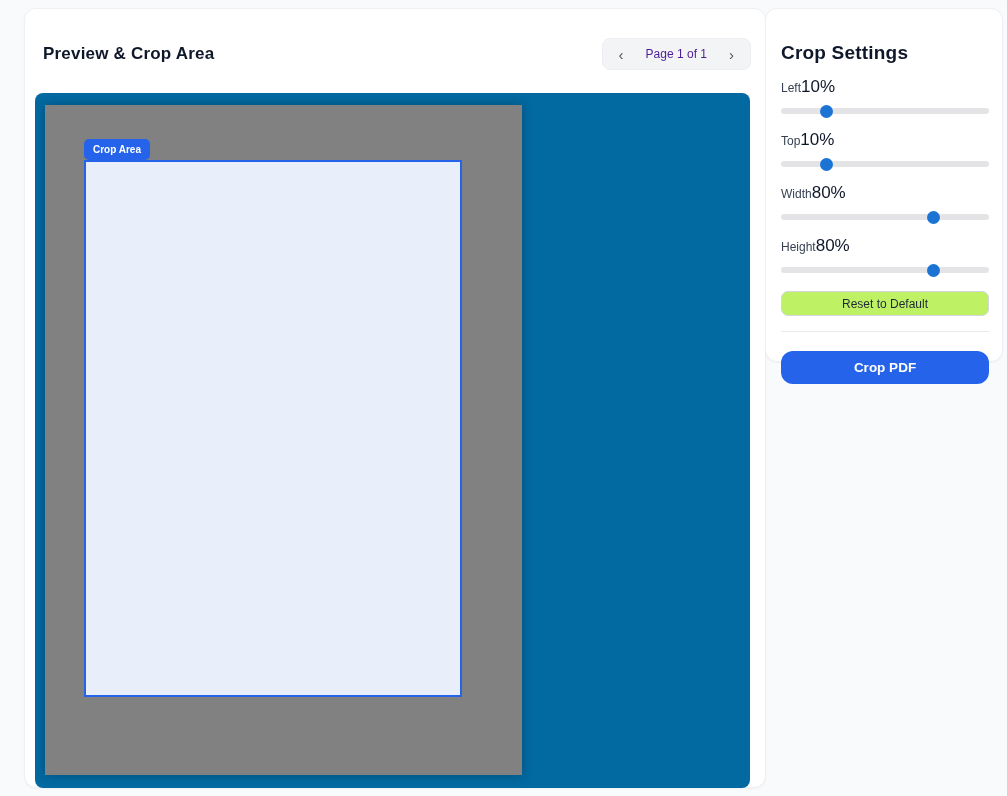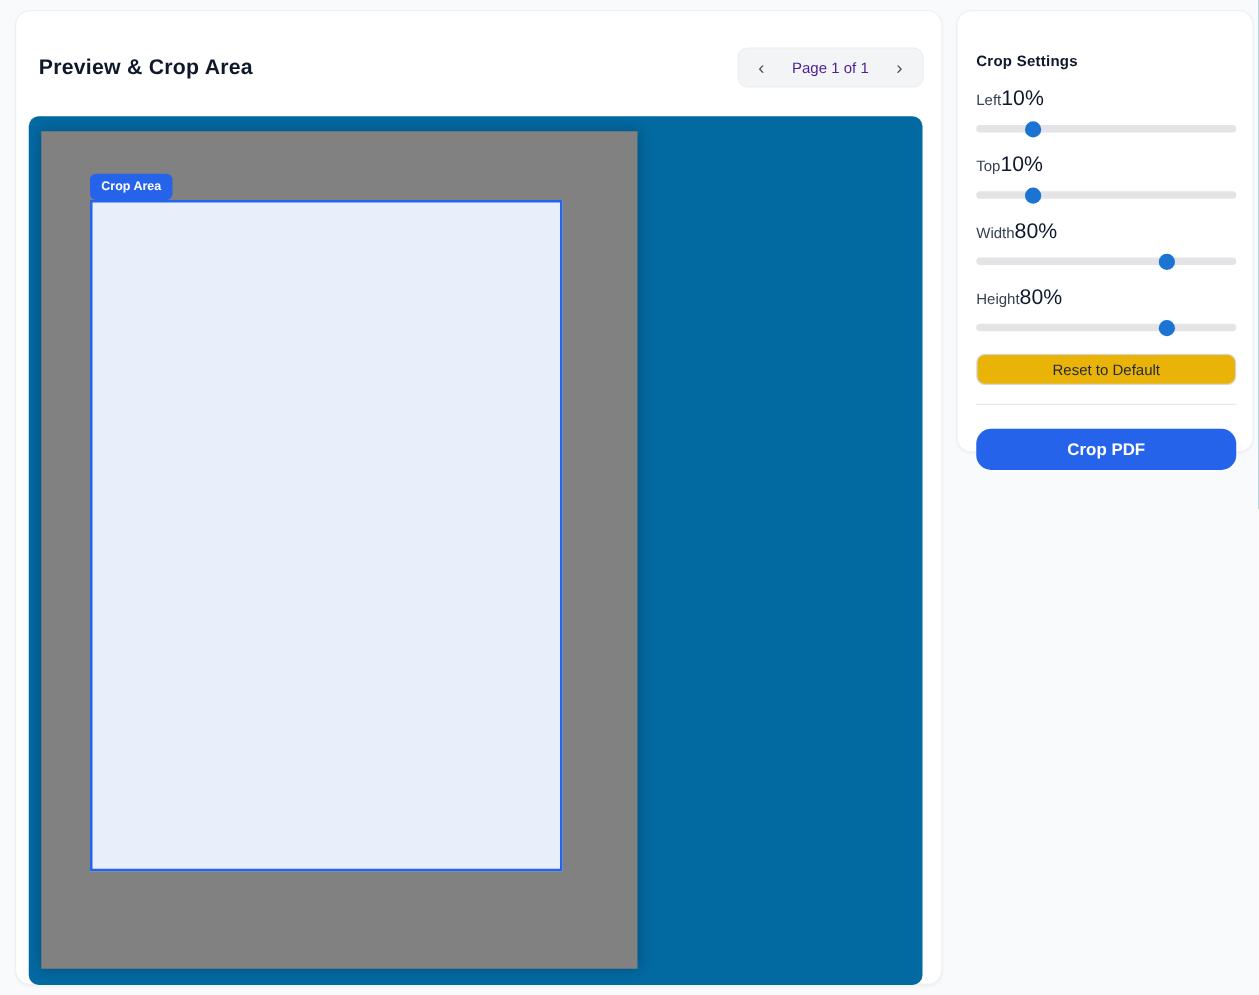--- a/index.html
+++ b/index.html
@@ -12,21 +12,21 @@
     overflow: hidden;
   }
   .card {
     position: absolute;
     background: #ffffff;
     border: 1px solid #eef0f3;
     border-radius: 12px;
     box-shadow: 0 1px 2px rgba(0,0,0,0.04);
   }
   
-  .preview-card { left: 12px; top: 8px; width: 742px; height: 780px; }
+  .preview-card { left: 24px; top: 8px; width: 742px; height: 780px; }
   .preview-header {
     display: flex; justify-content: space-between; align-items: center;
     padding: 29px 14px 0 18px;
   }
   .preview-title { font-size: 17px; font-weight: 700; color: #0f172a; letter-spacing: .2px; }
   .pagination {
     display: flex; align-items: center;
     background: #f3f4f6; border: 1px solid #eceef1; border-radius: 8px;
     height: 32px; padding: 0 14px; gap: 20px;
   }
@@ -60,21 +60,21 @@
     position: absolute; top: -23px; left: -2px;
     height: 21px; padding: 0 9px;
     display: flex; align-items: center;
     background: #2563eb; color: #ffffff;
     font-size: 10px; font-weight: 700;
     border-radius: 5px;
     white-space: nowrap;
   }
   
   .settings-card { left: 765px; top: 8px; width: 238px; height: 354px; padding: 33px 13px 14px 15px; }
-  .settings-title { font-size: 12px; font-weight: 700; color: #0f172a; margin-bottom: 13px; letter-spacing: .2px; }
+  .settings-title { font-size: 19px; font-weight: 700; color: #0f172a; margin-bottom: 13px; letter-spacing: .2px; }
   .slider-group { margin-bottom: 12px; }
   .slider-head { display: flex; align-items: baseline; }
   .slider-label { font-size: 12px; color: #374151; }
   .slider-value { font-size: 17px; font-weight: 400; color: #0f172a; }
   input[type="range"].slider {
     -webkit-appearance: none; appearance: none;
     width: 100%; height: 14px; margin: 7px 0 0 0;
     background: transparent; display: block; cursor: pointer;
   }
   input[type="range"].slider::-webkit-slider-runnable-track {
@@ -87,21 +87,21 @@
   }
   input[type="range"].slider::-moz-range-track {
     height: 6px; background: #e4e4e7; border-radius: 3px;
   }
   input[type="range"].slider::-moz-range-thumb {
     width: 13px; height: 13px; border-radius: 50%;
     background: #1b74d4; border: none;
   }
   .reset-btn {
     width: 100%; height: 25px; margin-top: 2px;
-    background: #eab308; border: 1px solid #d3d7dd; border-radius: 7px;
+    background: #bef264; border: 1px solid #d3d7dd; border-radius: 7px;
     font-size: 12px; color: #1f2937; cursor: pointer;
     font-family: "Liberation Sans", sans-serif;
   }
   .settings-divider { border: none; border-top: 1px solid #e8eaee; margin: 15px 0 0 0; }
   .crop-btn {
     width: 100%; height: 33px; margin-top: 19px;
     background: #2563eb; border: none; border-radius: 12px;
     color: #ffffff; font-size: 13.5px; font-weight: 700; cursor: pointer;
     font-family: "Liberation Sans", sans-serif;
   }

